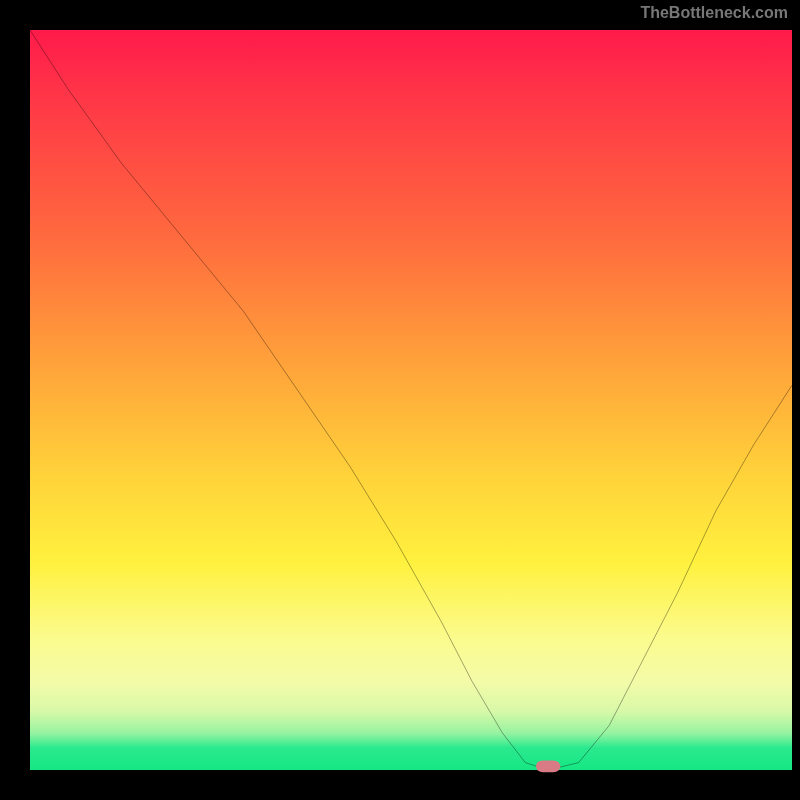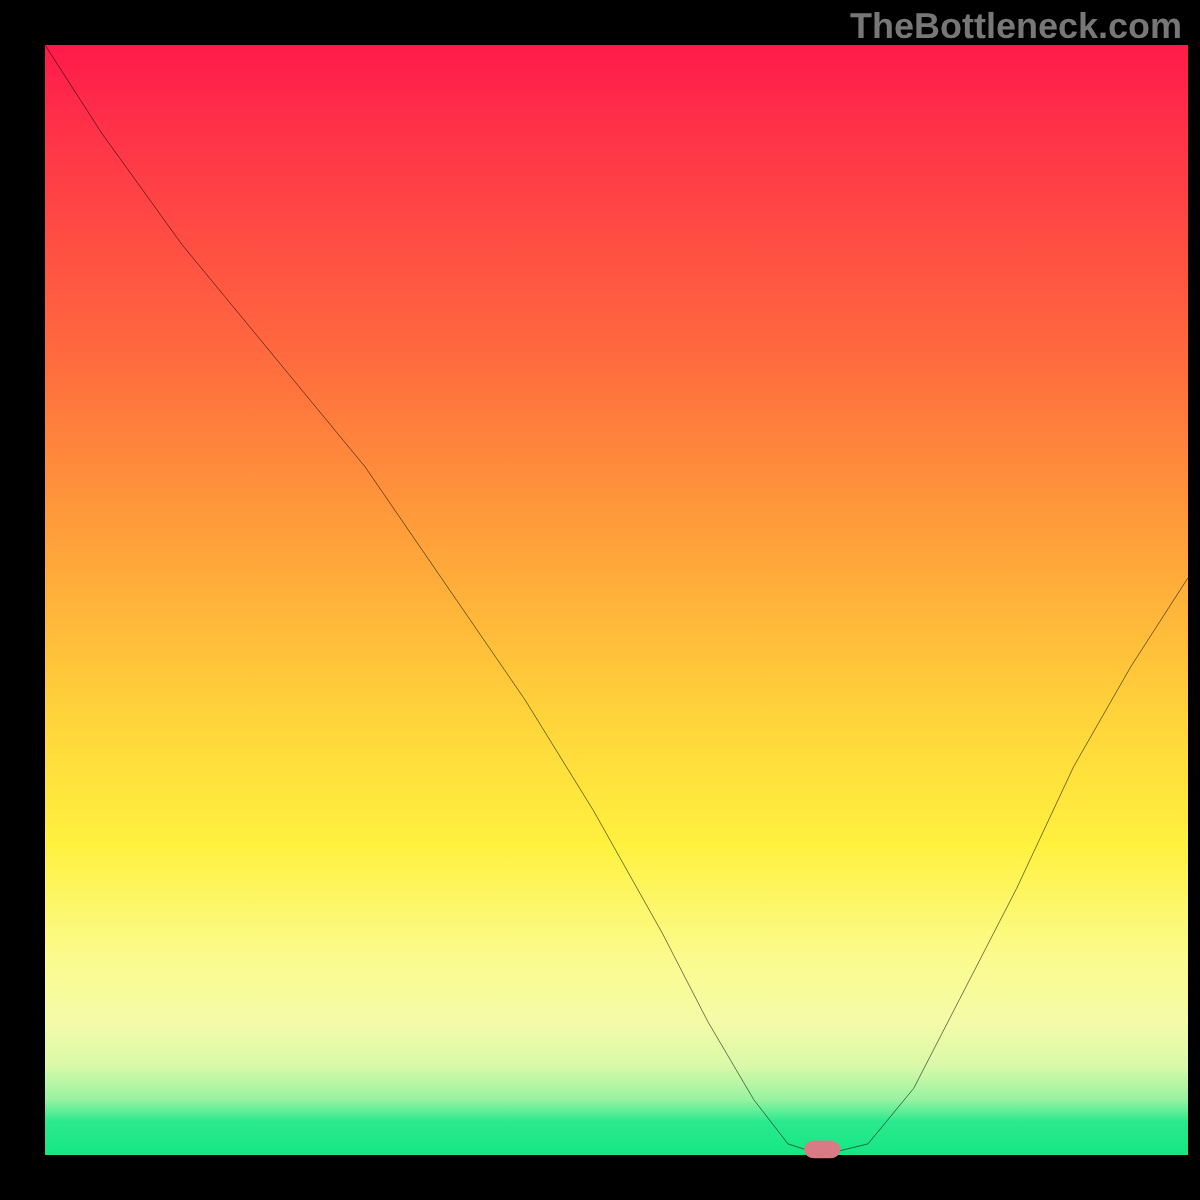--- a/index.html
+++ b/index.html
@@ -15,21 +15,21 @@
     position: relative;
     width: 800px;
     height: 800px;
     background: #000;
   }
   .watermark {
     position: absolute;
     top: 4px;
     right: 12px;
     color: #777;
-    font-size: 24px;
+    font-size: 16px;
     font-weight: 600;
     user-select: none;
   }
   .plot-area {
     position: absolute;
     left: 30px;
     right: 8px;
     top: 30px;
     bottom: 30px;
   }

